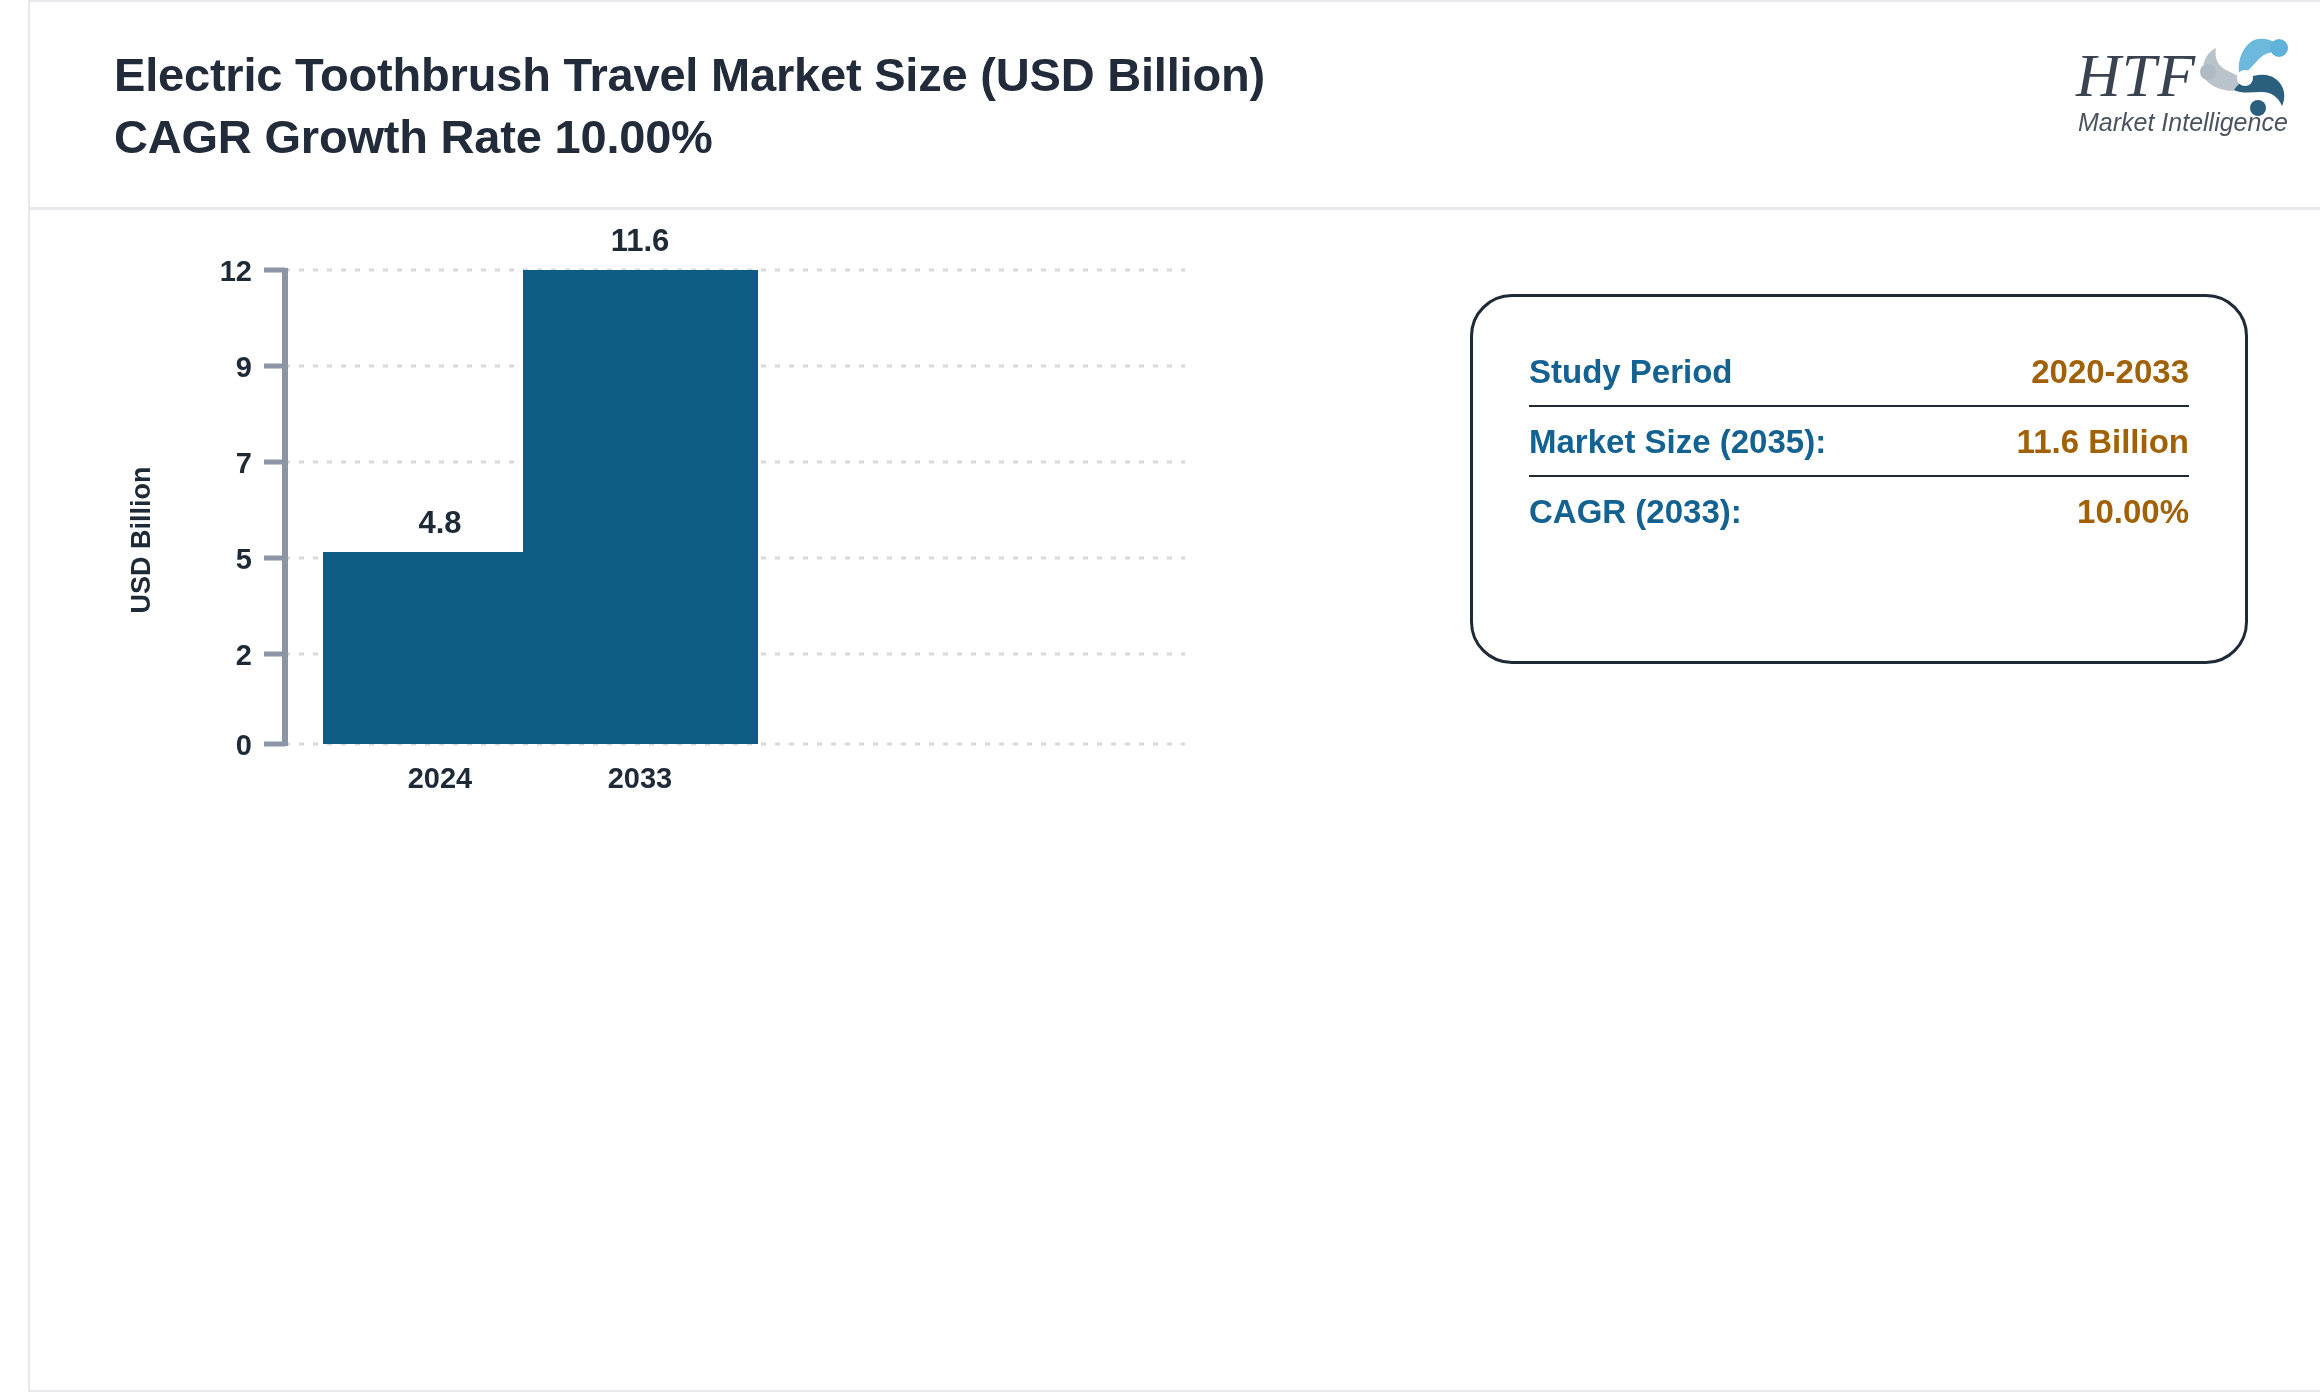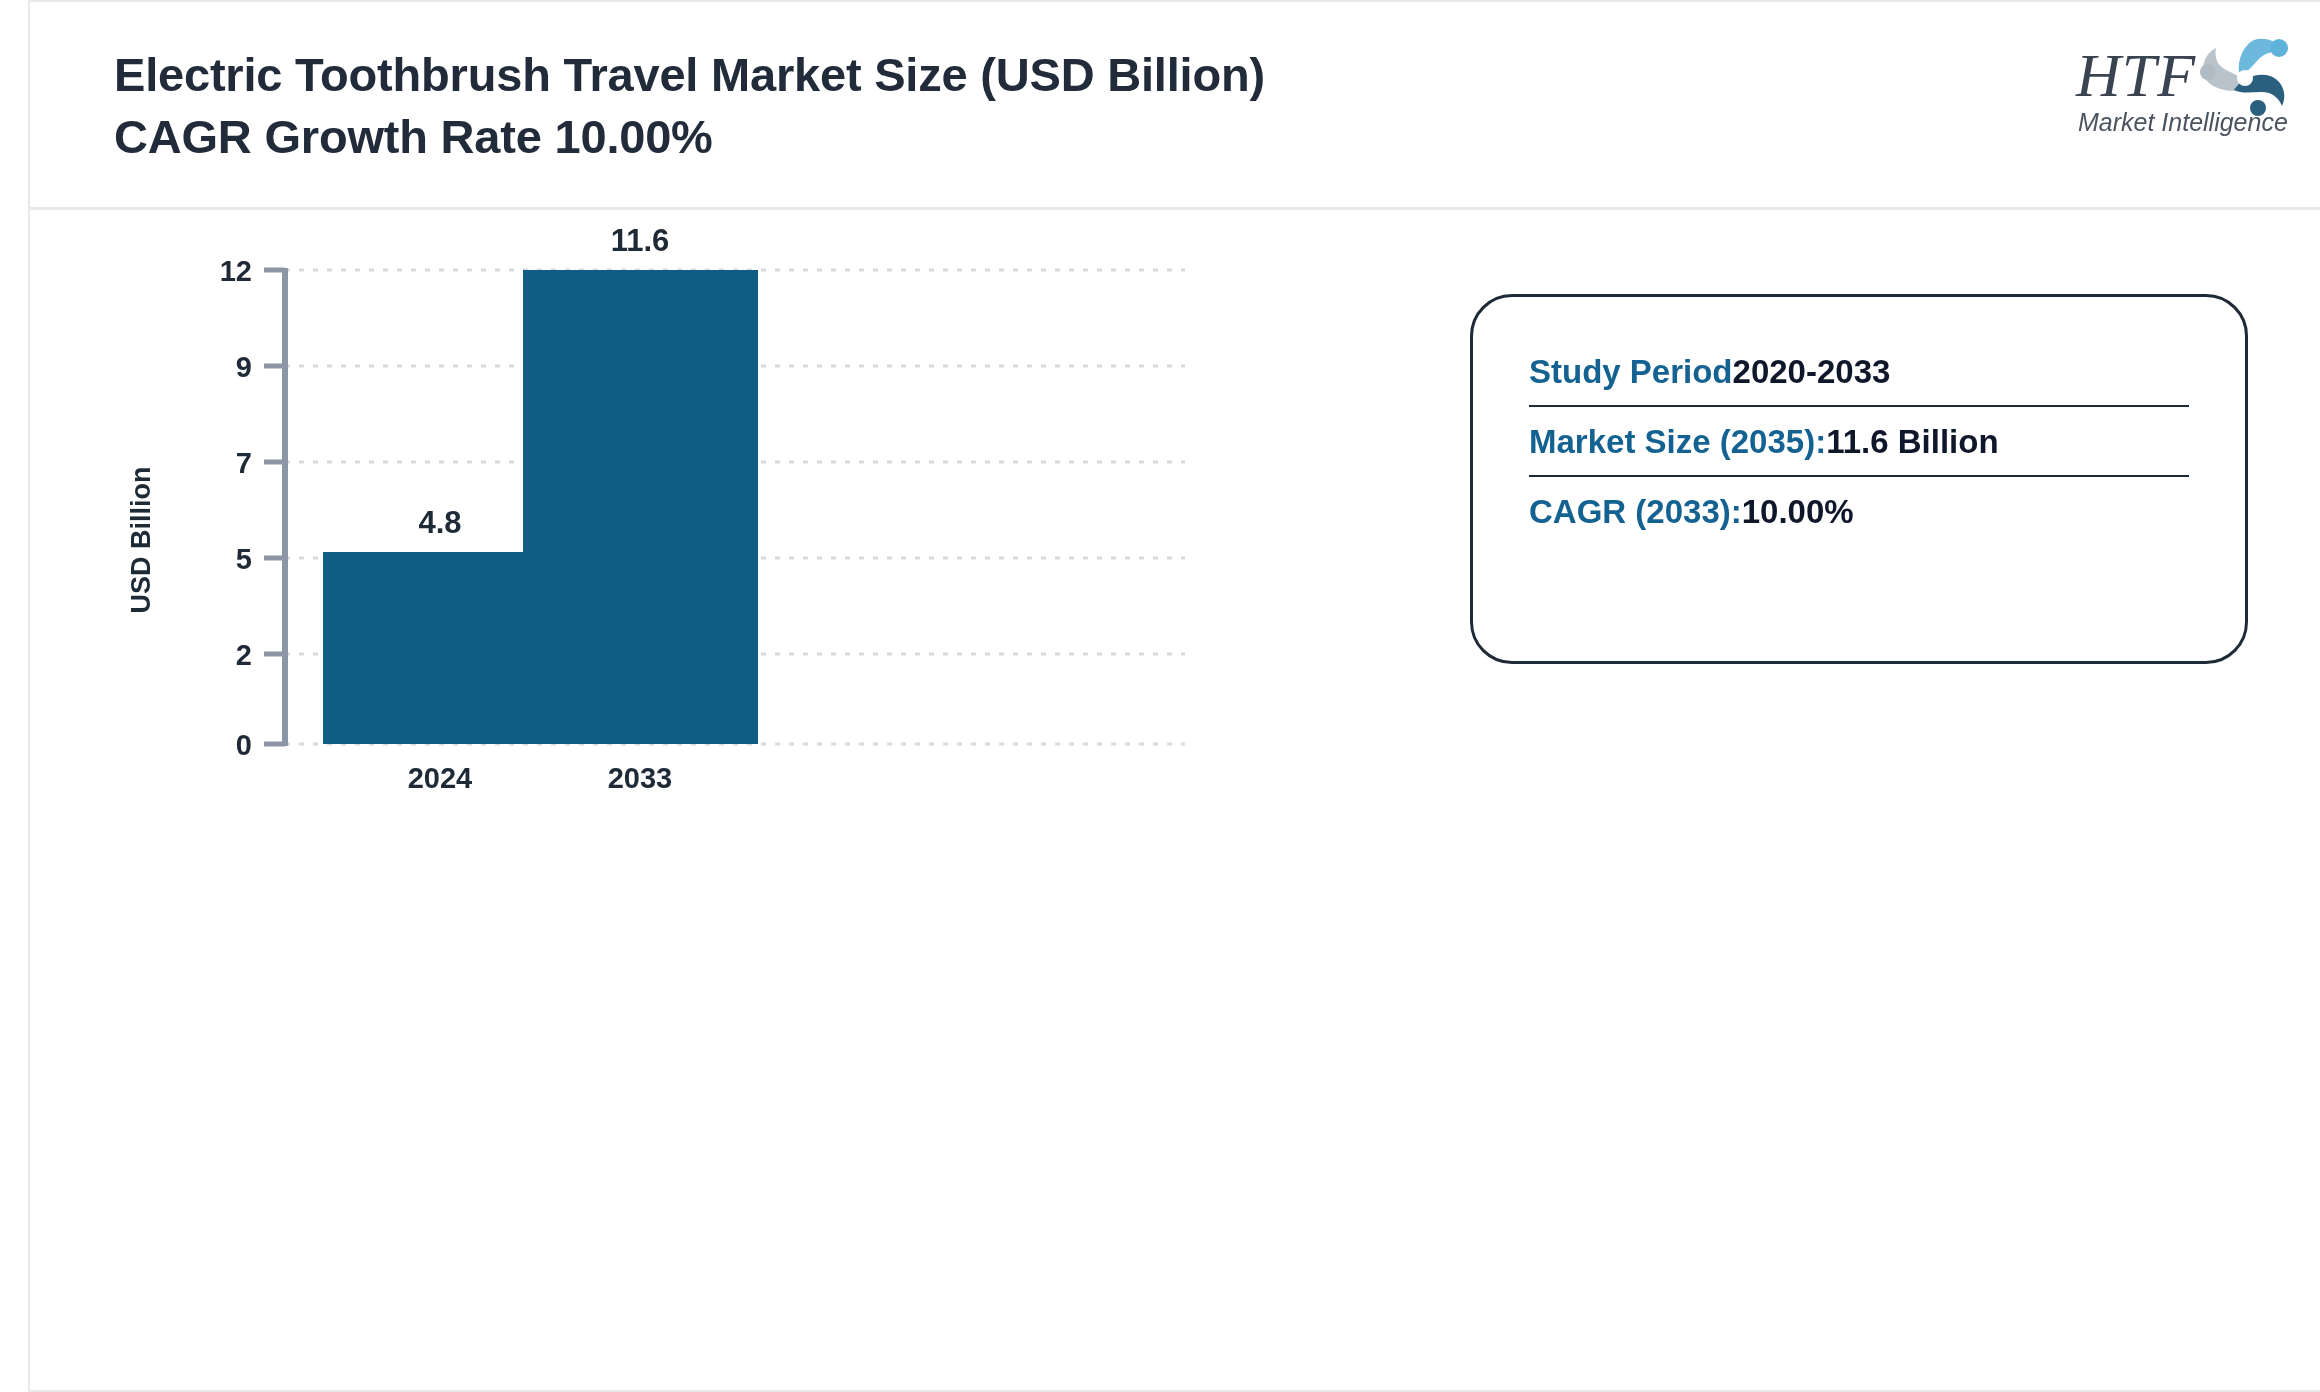--- a/index.html
+++ b/index.html
@@ -73,38 +73,38 @@
     box-sizing: border-box;
     background: #ffffff;
     padding: 56px 56px 0 56px;
   }
   .info-rows {
     width: 100%;
   }
   .info-row {
     display: flex;
     align-items: baseline;
-    justify-content: flex-start;
+    justify-content: space-between;
     padding: 0 0 14px 0;
     margin-bottom: 16px;
     border-bottom: 2px solid #1f2a37;
   }
   .info-row:last-child {
     border-bottom: none;
     margin-bottom: 0;
     padding-bottom: 0;
   }
   .info-label {
     color: #146291;
     font-size: 33px;
     font-weight: bold;
     white-space: nowrap;
   }
   .info-value {
-    color: #0f172a;
+    color: #a16207;
     font-size: 33px;
     font-weight: bold;
     white-space: nowrap;
     text-align: right;
   }
 </style>
 </head>
 <body>
 
 <div class="page">

